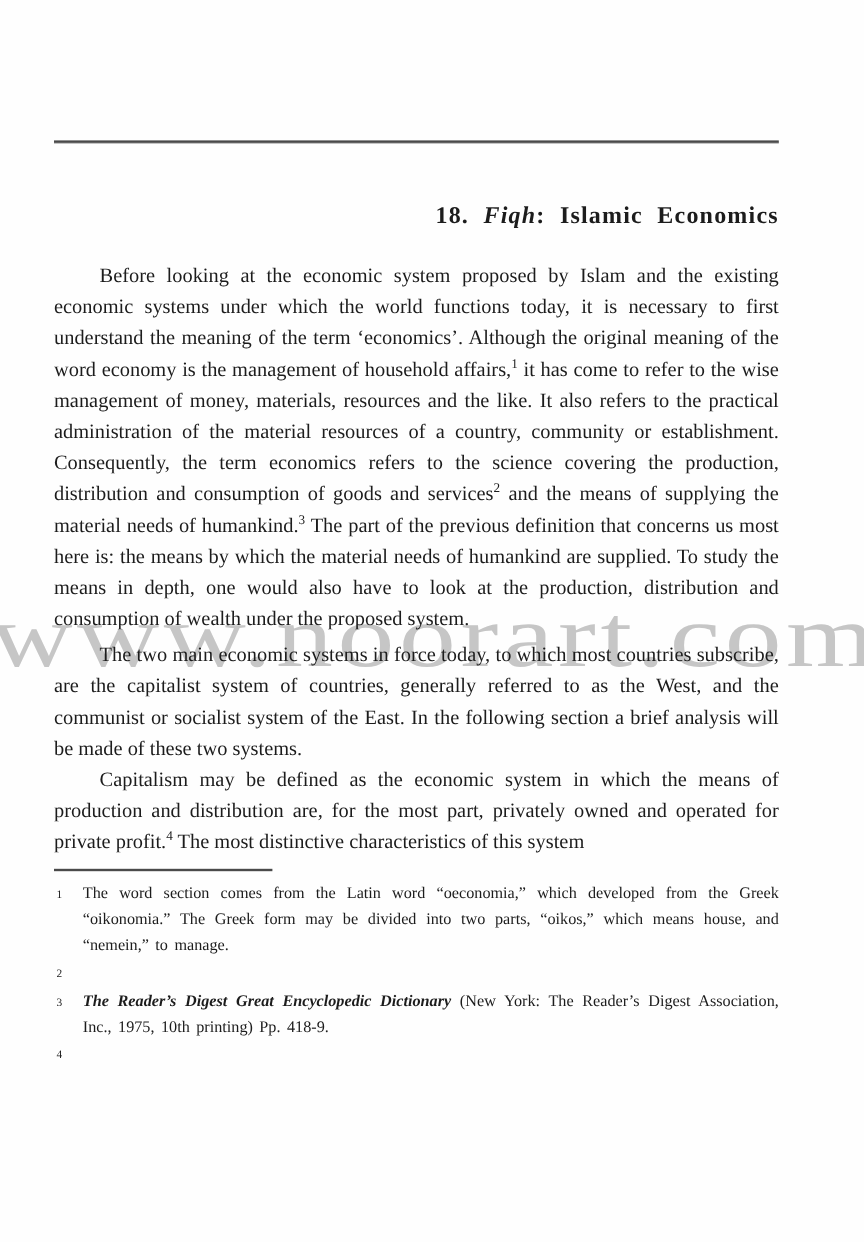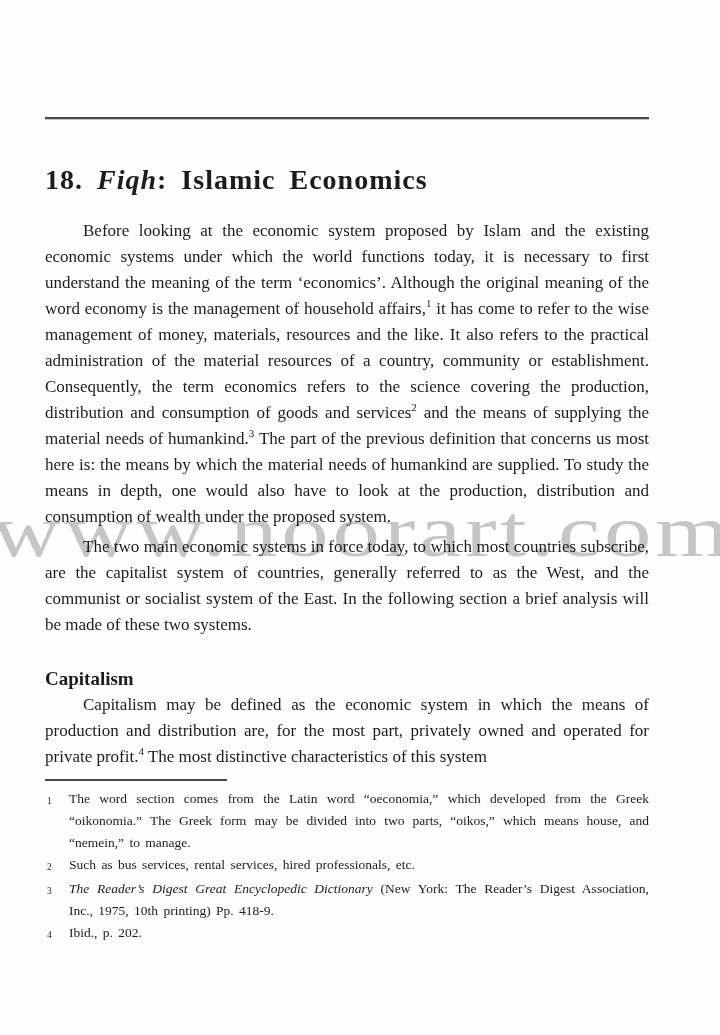--- a/index.html
+++ b/index.html
@@ -19,22 +19,22 @@
     z-index: 1;
   }
   .top-rule {
     margin-top: 117px;
     height: 2px;
     background: #4a4a4a;
     box-shadow: 0 1px 0 rgba(90,90,90,.35);
   }
   .chapter-title {
     margin-top: 42px;
-    text-align: left;
-    font-size: 28px;
+    text-align: right;
+    font-size: 20px;
     line-height: 38px;
     font-weight: 600;
     letter-spacing: 1px;
     word-spacing: 6px;
   }
   .chapter-title .it { font-style: italic; }
   p.body-para {
     margin: 0;
     font-size: 17px;
     line-height: 26px;
@@ -74,21 +74,21 @@
     flex: 0 0 22px;
     font-size: 9.5px;
     padding-top: 2px;
     padding-left: 2px;
   }
   .fn-text {
     flex: 1;
     text-align: justify;
     word-spacing: 2px;
   }
-  .fn-text .it { font-style: italic; font-weight: 400; }
+  .fn-text .it { font-style: italic; font-weight: 700; }
   .watermark {
     position: absolute;
     top: 494px;
     left: -8px;
     z-index: 0;
     font-family: "Liberation Serif", "DejaVu Serif", serif;
     font-size: 74px;
     line-height: 74px;
     color: #bdbdbd;
     white-space: nowrap;
@@ -106,43 +106,40 @@
 <div class="page">
 
   <div class="top-rule"></div>
 
   <h1 class="chapter-title"><span>18. </span><span class="it">Fiqh</span><span>:  Islamic  Economics</span></h1>
 
   <p class="body-para first-para"><span>Before looking at the economic system proposed by Islam and the existing economic systems under which the world functions today, it is necessary to first understand the meaning of the term ‘economics’. Although the original meaning of the word economy is the management of household affairs,</span><sup class="fn-ref">1</sup><span> it has come to refer to the wise management of money, materials, resources and the like. It also refers to the practical administration of the material resources of a country, community or establishment. Consequently, the term economics refers to the science covering the production, distribution and consumption of goods and services</span><sup class="fn-ref">2</sup><span> and the means of supplying the material needs of humankind.</span><sup class="fn-ref">3</sup><span> The part of the previous definition that concerns us most here is: the means by which the material needs of humankind are supplied. To study the means in depth, one would also have to look at the production, distribution and consumption of wealth under the proposed system.</span></p>
 
   <p class="body-para second-para">The two main economic systems in force today, to which most countries subscribe, are the capitalist system of countries, generally referred to as the West, and the communist or socialist system of the East. In the following section a brief analysis will be made of these two systems.</p>
 
-  <h2 class="section-heading">Capitalism</h2>
 
   <p class="body-para third-para"><span>Capitalism may be defined as the economic system in which the means of production and distribution are, for the most part, privately owned and operated for private profit.</span><sup class="fn-ref">4</sup><span> The most distinctive characteristics of this system</span></p>
 
   <div class="footnote-rule"></div>
 
   <div class="footnotes">
 
     <div class="fn-item">
       <span class="fn-num">1</span>
       <div class="fn-text">The word section comes from the Latin word “oeconomia,” which developed from the Greek “oikonomia.” The Greek form may be divided into two parts, “oikos,” which means house, and “nemein,” to manage.</div>
     </div>
 
     <div class="fn-item">
       <span class="fn-num">2</span>
-      <div class="fn-text">Such as bus services, rental services, hired professionals, etc.</div>
     </div>
 
     <div class="fn-item">
       <span class="fn-num">3</span>
       <div class="fn-text"><span class="it">The Reader’s Digest Great Encyclopedic Dictionary</span><span> (New York: The Reader’s Digest Association, Inc., 1975, 10th printing) Pp. 418-9.</span></div>
     </div>
 
     <div class="fn-item">
       <span class="fn-num">4</span>
-      <div class="fn-text">Ibid., p. 202.</div>
     </div>
 
   </div>
 
 </div>
 
 </body></html>

